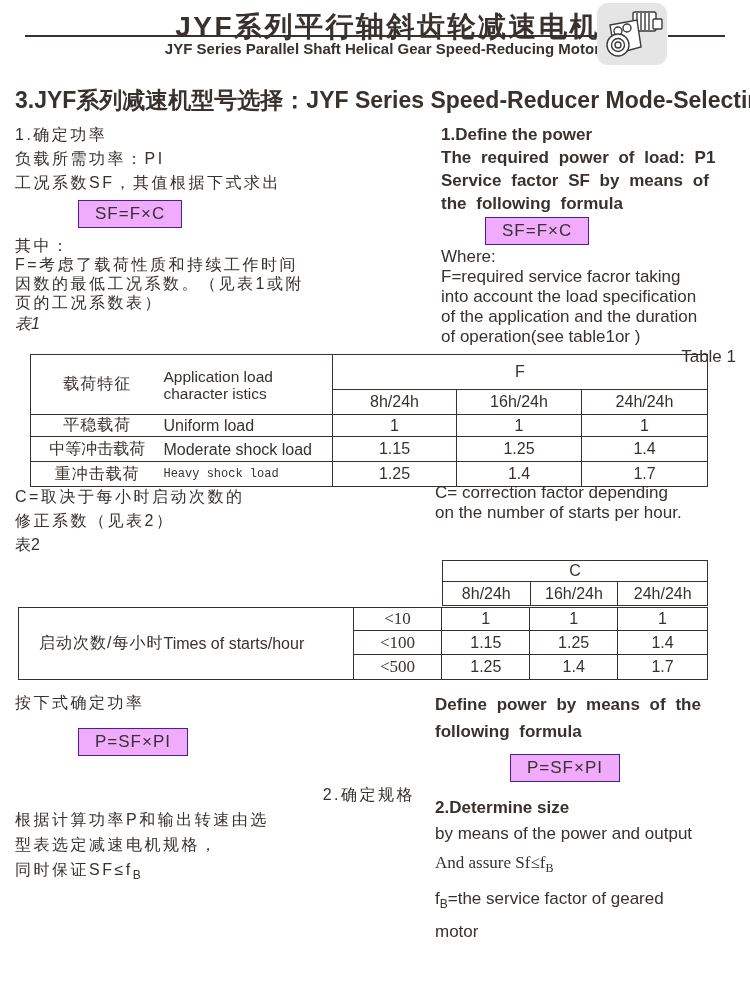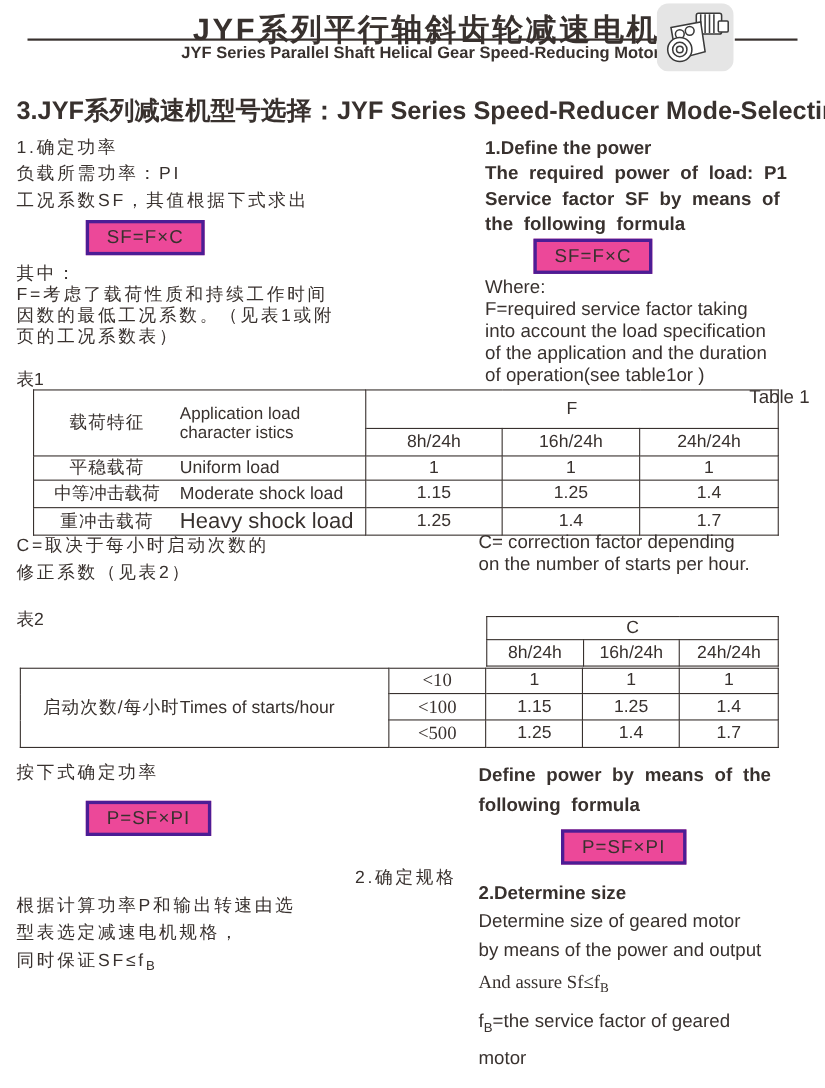--- a/index.html
+++ b/index.html
@@ -23,22 +23,22 @@
   .blk{position:absolute;}
   .zh{letter-spacing:2.5px;}
   .line16{font-size:16px;line-height:24px;}
   .line16t{font-size:16px;line-height:19px;}
   .en17{font-size:17px;line-height:23px;}
   .en17t{font-size:17px;line-height:20px;}
   .bold{font-weight:bold;}
   .spread{word-spacing:5px;font-weight:bold;}
   .right-align{text-align:right;}
   .serif{font-family:"Liberation Serif",serif;}
-  .formula-box{display:inline-block;border:3px solid #4c1d95;padding:3px 16px;
-               font-size:17px;letter-spacing:1px;background:#ec4899;}
+  .formula-box{display:inline-block;border:1px solid #4c1d95;padding:3px 16px;
+               font-size:17px;letter-spacing:1px;background:#f0abfc;}
   .sub{font-size:12px;vertical-align:-4px;}
 
   
   table{border-collapse:collapse;table-layout:fixed;}
   td{border:1px solid #38312e;text-align:center;font-size:16px;padding:0;
      vertical-align:middle;overflow:hidden;}
   .t1{position:absolute;top:354px;left:30px;}
   .t2wrap{position:absolute;top:560px;left:18px;width:690px;height:122px;}
   .t2head{position:absolute;top:0;left:424px;}
   .t2main{position:absolute;top:47px;left:0;}
@@ -82,33 +82,33 @@
     <div class="line16 zh">1.确定功率</div>
     <div class="line16 zh">负载所需功率：PI</div>
     <div class="line16 zh">工况系数SF，其值根据下式求出</div>
     <div style="margin:5px 0 8px 63px;">
       <span class="formula-box">SF=F×C</span>
     </div>
     <div class="line16t zh">其中：</div>
     <div class="line16t zh">F=考虑了载荷性质和持续工作时间</div>
     <div class="line16t zh">因数的最低工况系数。（见表1或附</div>
     <div class="line16t zh">页的工况系数表）</div>
-    <div class="line16" style="margin-top:18px;">表1</div>
+    <div class="line16" style="font-style:italic;">表1</div>
   </div>
 
   <div class="blk" style="top:123px;left:441px;width:295px;">
     <div class="en17 bold">1.Define the power</div>
     <div class="en17 spread">The required power of load: P1</div>
     <div class="en17 spread">Service factor SF by means of</div>
     <div class="en17 spread">the following formula</div>
     <div style="margin:2px 0 2px 44px;">
       <span class="formula-box">SF=F×C</span>
     </div>
     <div class="en17t">Where:</div>
-    <div class="en17t">F=required service factor taking</div>
+    <div class="en17t">F=required service facror taking</div>
     <div class="en17t">into account the load specification</div>
     <div class="en17t">of the application and the duration</div>
     <div class="en17t">of operation(see table1or )</div>
     <div class="en17t right-align">Table 1</div>
   </div>
 
   <table class="t1">
     <colgroup>
         <col style="width:302px">
         <col style="width:124px">
@@ -152,34 +152,34 @@
         </div>
       </td>
       <td>1.15</td>
       <td>1.25</td>
       <td>1.4</td>
     </tr>
     <tr style="height:25px;">
       <td>
         <div class="labelcell-inner">
           <span class="zc">重冲击载荷</span>
-          <span class="ec" style="font-size:20px;">Heavy shock load</span>
+          <span class="ec" style="font-size:12px;font-family:Liberation Mono, monospace;">Heavy shock load</span>
         </div>
       </td>
       <td>1.25</td>
       <td>1.4</td>
       <td>1.7</td>
     </tr>
   </tbody>
     </table>
 
   <div class="blk" style="top:485px;left:15px;width:400px;">
     <div class="line16 zh">C=取决于每小时启动次数的</div>
     <div class="line16 zh">修正系数（见表2）</div>
-    <div class="line16" style="margin-top:19px;">表2</div>
+    <div class="line16" style="margin-top:0;">表2</div>
   </div>
   <div class="blk" style="top:483px;left:435px;width:295px;">
     <div class="en17t">C= correction factor depending</div>
     <div class="en17t">on the number of starts per hour.</div>
   </div>
 
   <div class="t2wrap">
     <table class="t2head">
       <colgroup>
           <col style="width:88px">
@@ -247,21 +247,20 @@
     </div>
   </div>
 
   <div class="blk" style="top:691px;left:435px;width:300px;">
     <div class="en17 spread" style="line-height:27px;">Define power by means of the</div>
     <div class="en17 spread" style="line-height:27px;">following formula</div>
     <div style="margin:9px 0 0 75px;">
       <span class="formula-box">P=SF×PI</span>
     </div>
     <div class="en17 bold" style="margin-top:13px;line-height:26px;">2.Determine size</div>
-    <div class="en17" style="line-height:26px;">Determine size of geared motor</div>
     <div class="en17" style="line-height:26px;">by means of the power and output</div>
     <div class="en17 serif" style="line-height:31px;">
       <span>And assure Sf≤f</span><span class="sub">B</span>
     </div>
     <div class="en17" style="line-height:30px;">
       <span>f</span><span class="sub">B</span><span>=the service factor of geared</span>
     </div>
     <div class="en17" style="line-height:26px;">motor</div>
   </div>
 

